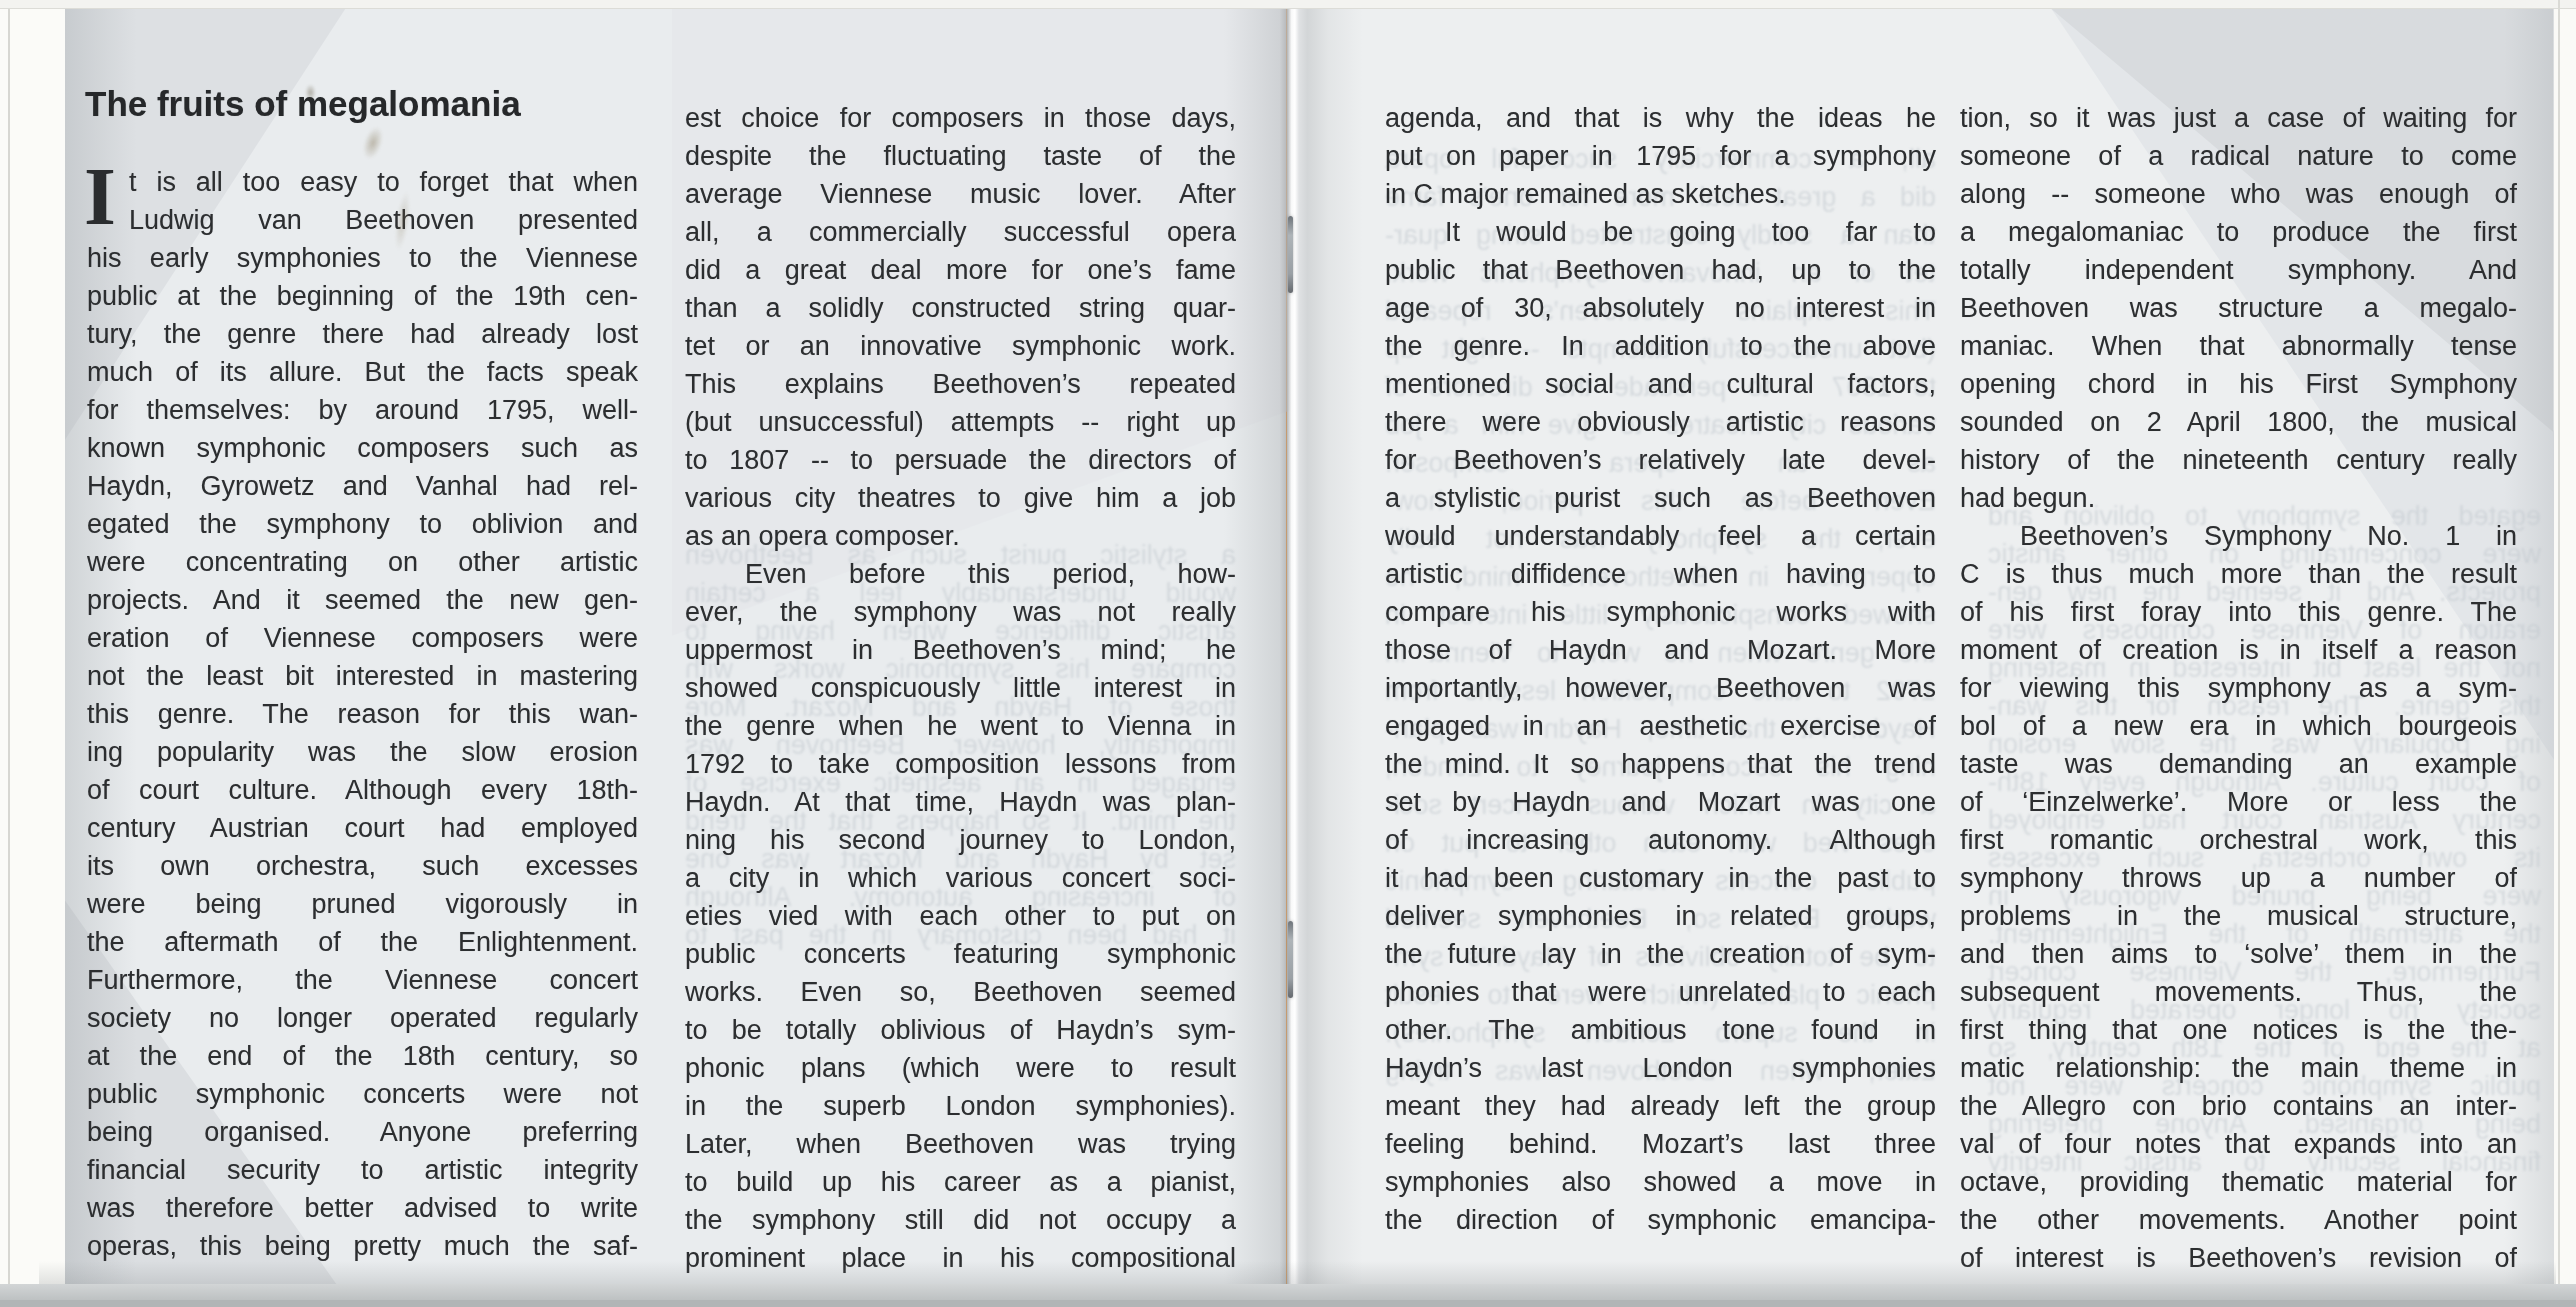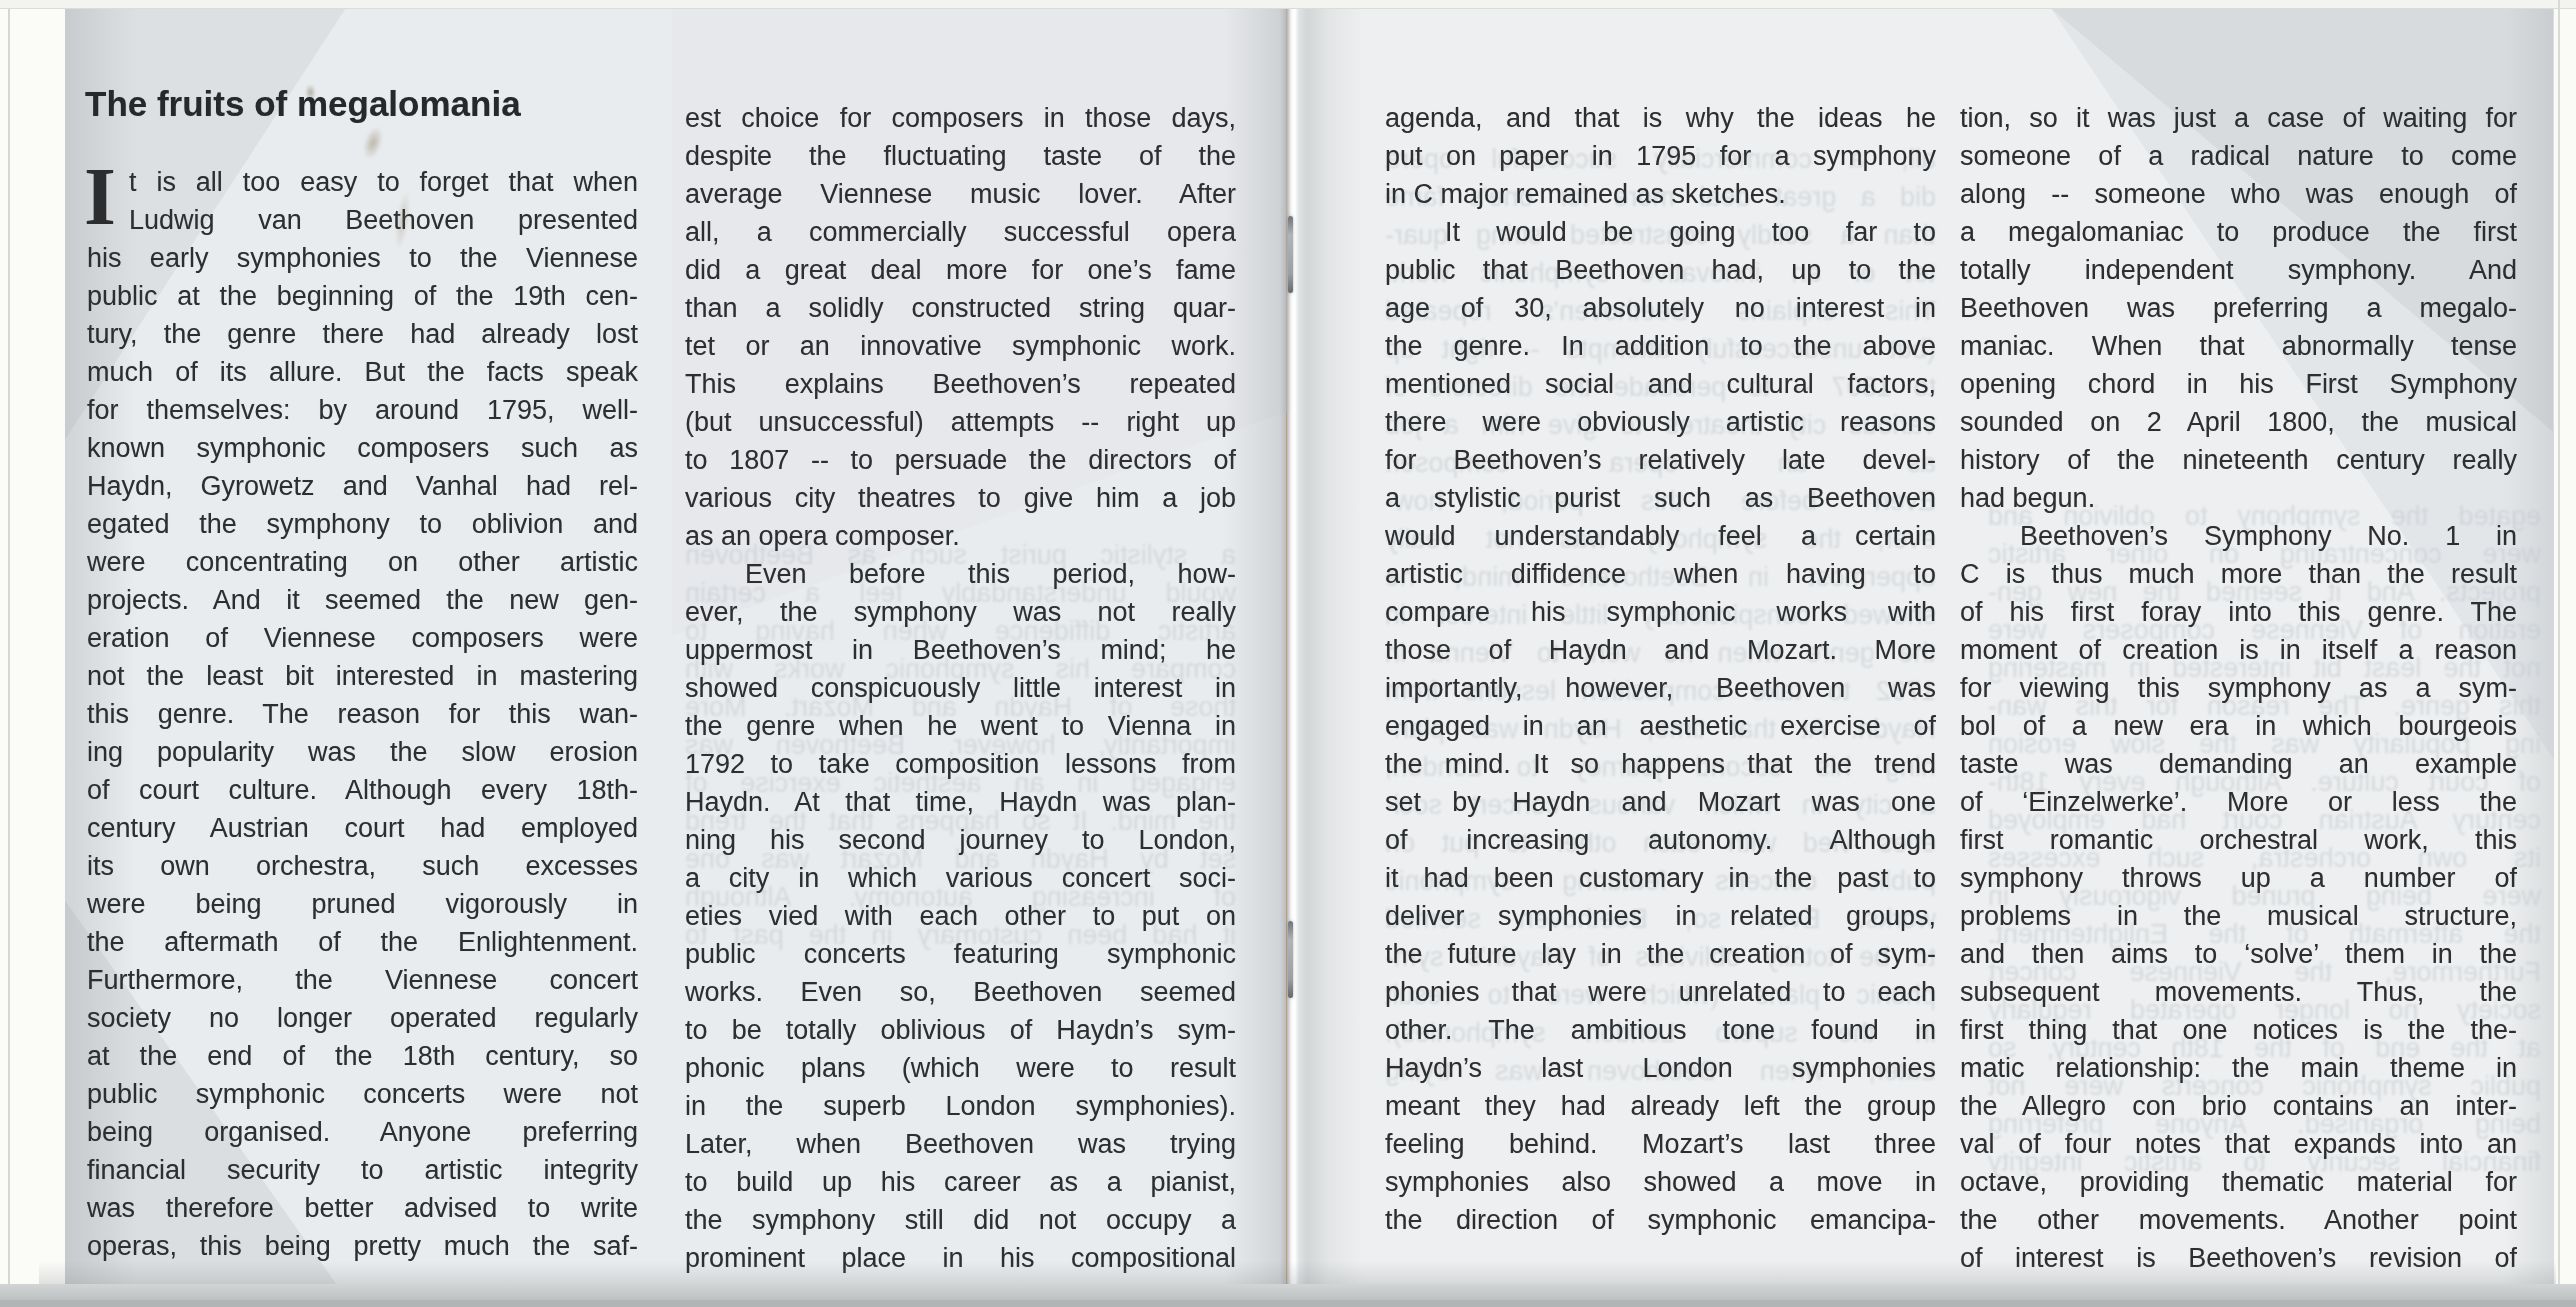--- a/index.html
+++ b/index.html
@@ -256,21 +256,21 @@
       <div class="line">feeling behind. Mozart’s last three</div>
       <div class="line">symphonies also showed a move in</div>
       <div class="line">the direction of symphonic emancipa-</div>
     </div>
   <div class="column colpos-4">
       <div class="line">tion, so it was just a case of waiting for</div>
       <div class="line">someone of a radical nature to come</div>
       <div class="line">along -- someone who was enough of</div>
       <div class="line">a megalomaniac to produce the first</div>
       <div class="line">totally independent symphony. And</div>
-      <div class="line">Beethoven was preferring a megalo-</div>
+      <div class="line">Beethoven was structure a megalo-</div>
       <div class="line">maniac. When that abnormally tense</div>
       <div class="line">opening chord in his First Symphony</div>
       <div class="line">sounded on 2 April 1800, the musical</div>
       <div class="line">history of the nineteenth century really</div>
       <div class="line nojust">had begun.</div>
       <div class="line indent">Beethoven’s Symphony No. 1 in</div>
       <div class="line">C is thus much more than the result</div>
       <div class="line">of his first foray into this genre. The</div>
       <div class="line">moment of creation is in itself a reason</div>
       <div class="line">for viewing this symphony as a sym-</div>

